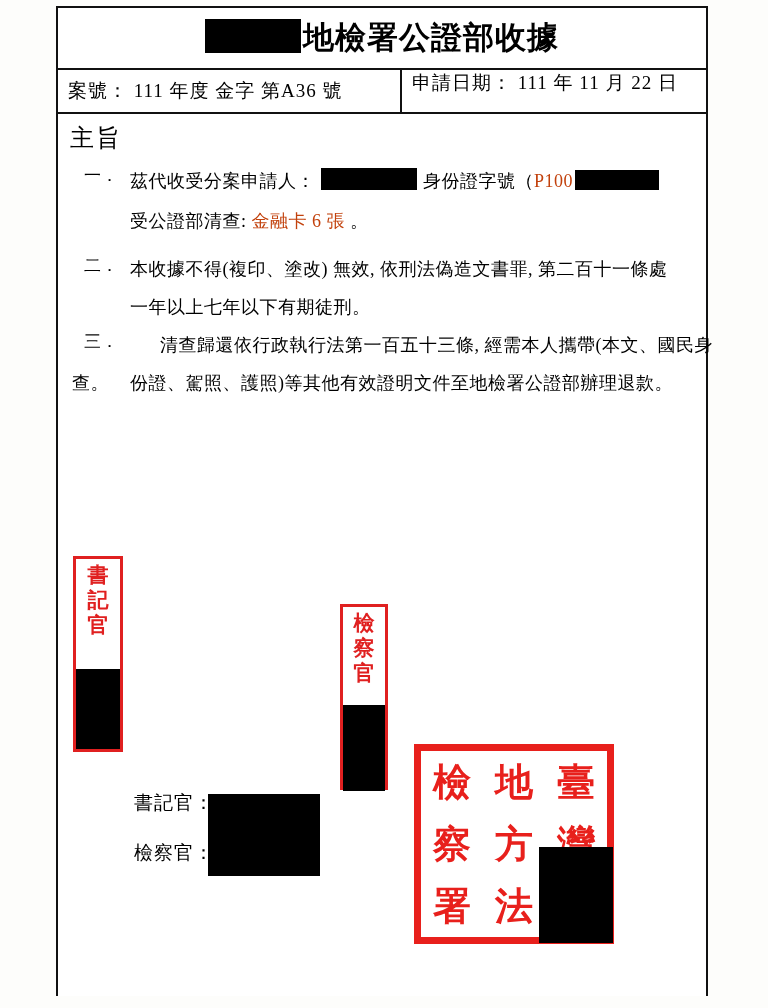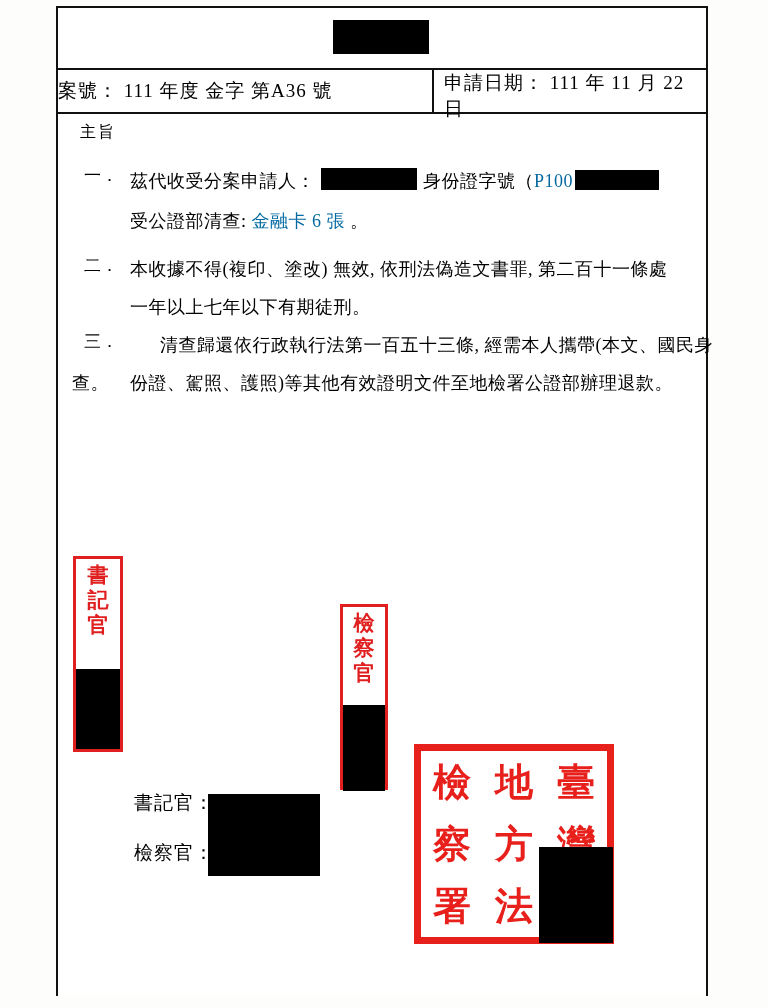--- a/index.html
+++ b/index.html
@@ -67,63 +67,64 @@
     left: 58px;
     top: 70px;
     width: 648px;
     height: 44px;
     border-bottom: 2px solid #111;
     box-sizing: border-box;
     display: flex;
     align-items: center;
   }
   .case-left {
-    width: 376px;
+    width: 344px;
     height: 100%;
     display: flex;
     align-items: center;
+    padding-left: 10px;
     box-sizing: border-box;
     border-right: 2px solid #111;
     font-size: 19px;
     letter-spacing: 1px;
   }
   .case-right {
     flex: 1;
     height: 100%;
     display: flex;
     align-items: flex-start;
     padding-left: 10px;
     box-sizing: border-box;
     font-size: 19px;
     letter-spacing: 1px;
   }
   
   .subject-label {
     position: absolute;
-    left: 80px;
+    left: 70px;
     top: 122px;
-    font-size: 16px;
+    font-size: 24px;
     letter-spacing: 2px;
   }
   .clause {
     position: absolute;
     font-size: 18px;
     line-height: 38px;
     letter-spacing: 0.5px;
   }
   .cl-num {
     position: absolute;
     font-size: 17px;
   }
   .redact-inline {
     display: inline-block;
     background: #000;
     vertical-align: -3px;
   }
-  .red-text { color: #0369a1; }
+  .red-text { color: #c2410c; }
 
   
   .blank-mark {
     position: absolute;
     left: 213px;
     top: 482px;
     font-size: 38px;
     letter-spacing: 6px;
     font-weight: 500;
   }
@@ -198,21 +199,21 @@
 </style>
 </head>
 <body>
 
 <div class="page">
 
   <div class="doc-frame"></div>
 
   <div class="title-row">
     <div class="title-text">
-      <span class="redact-title"></span>
+      <span class="redact-title"></span><span>地檢署公證部收據</span>
     </div>
   </div>
 
   <div class="case-row">
     <div class="case-left">
       <span>案號： 111 年度 金字 第A36 號</span>
     </div>
     <div class="case-right">
       <span>申請日期： 111 年 11 月 22 日</span>
     </div>

